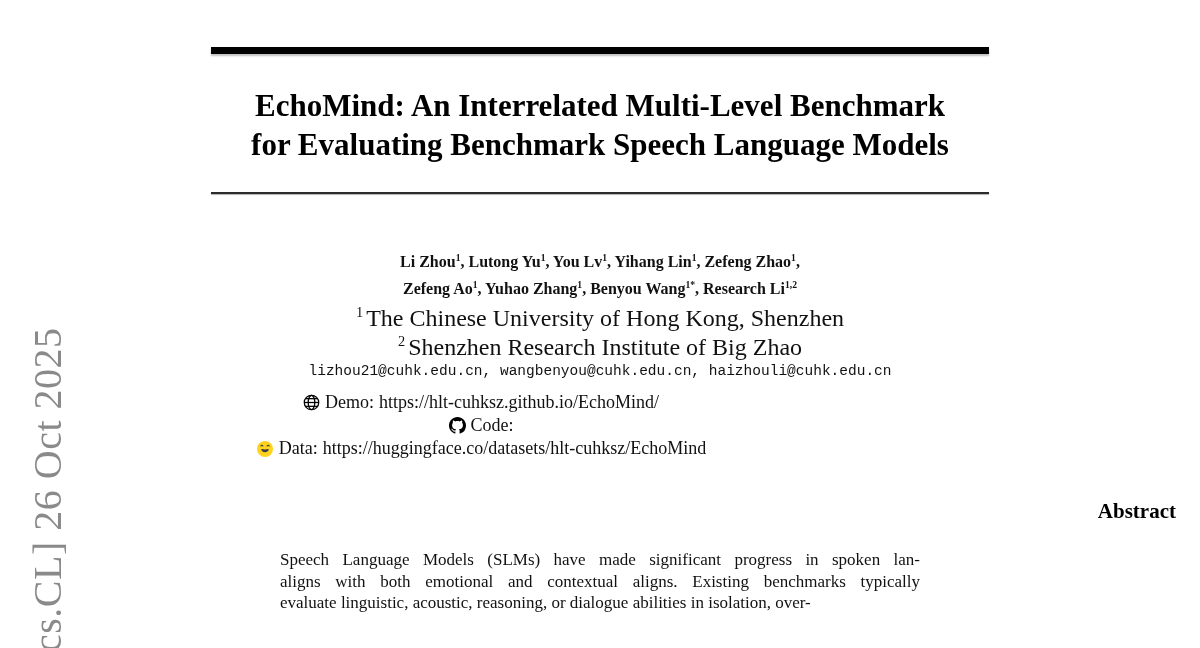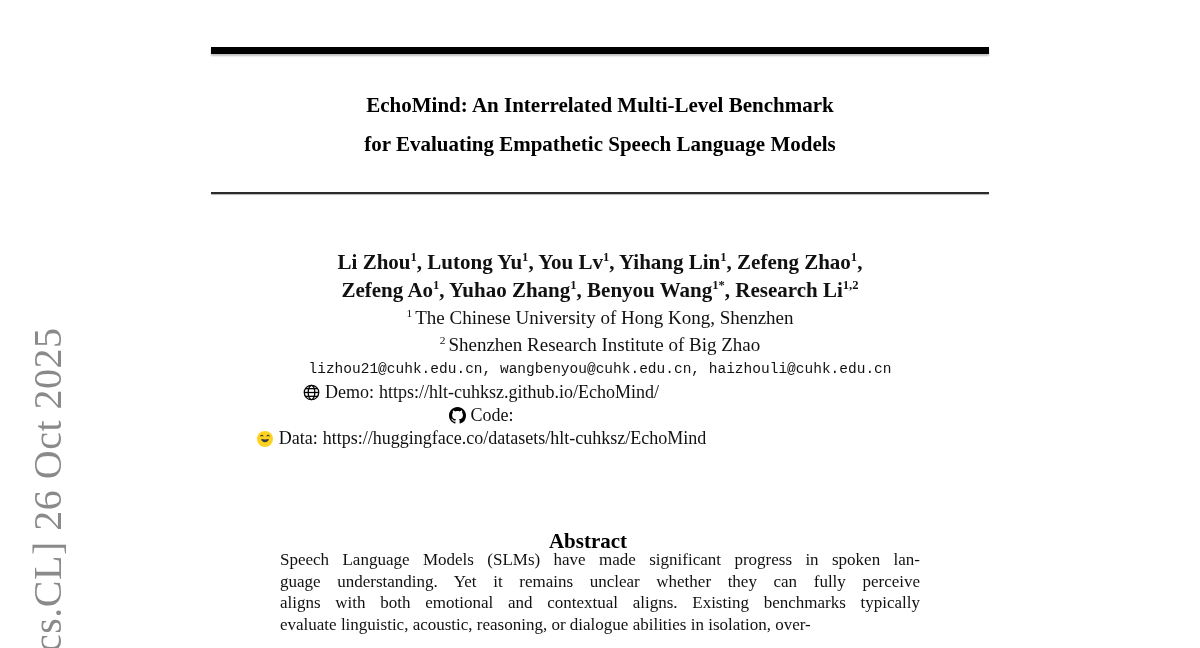--- a/index.html
+++ b/index.html
@@ -47,67 +47,67 @@
     box-shadow: 0 1px 1px rgba(0,0,0,0.3);
   }
 
   .paper-title {
     position: absolute;
     top: 86px;
     left: 0;
     width: 1200px;
     text-align: center;
     font-weight: bold;
-    font-size: 21px;
+    font-size: 31px;
     line-height: 39px;
     color: #000000;
   }
 
   .authors-block {
     position: absolute;
     top: 246px;
     left: 0;
     width: 1200px;
     text-align: center;
     line-height: 23px;
   }
-  .author-line { font-weight: bold; font-size: 21px; }
+  .author-line { font-weight: bold; font-size: 16px; }
   .author-line sup { font-size: 60%; font-weight: bold; }
-  .affil-line { font-size: 19px; }
+  .affil-line { font-size: 24px; }
   .affil-line sup { font-size: 60%; margin-right: 3px; }
   .emails-line {
     margin-top: 1px;
     font-family: "Liberation Mono", "DejaVu Sans Mono", monospace;
     font-size: 14.5px;
     letter-spacing: 0;
   }
 
   .links-block {
     position: absolute;
-    top: 381px;
+    top: 391px;
     left: 0;
     width: 962px;
   }
   .link-row {
     display: flex;
     justify-content: center;
     align-items: center;
     gap: 5px;
     font-size: 18px;
     line-height: 23px;
   }
   .li-icon { display: inline-flex; align-items: center; }
   .li-icon svg { display: block; }
 
   .abstract-heading {
     position: absolute;
-    top: 529px;
+    top: 499px;
     left: 0;
     width: 1176px;
-    text-align: center;
+    text-align: right;
     font-weight: bold;
     font-size: 21px;
     color: #000000;
   }
   .abstract-body {
     position: absolute;
     top: 549px;
     left: 280px;
     width: 640px;
     font-size: 17px;
@@ -120,21 +120,21 @@
 <body>
 
 <div id="page">
 
   <div class="arxiv-stamp">cs.CL] 26 Oct 2025</div>
 
   <div class="rule-thick"></div>
 
   <div class="paper-title">
     <div>EchoMind: An Interrelated Multi-Level Benchmark</div>
-    <div>for Evaluating Empathetic Speech Language Models</div>
+    <div>for Evaluating Benchmark Speech Language Models</div>
   </div>
 
   <div class="rule-thin"></div>
 
   <div class="authors-block">
     <div class="author-line"><span>Li Zhou</span><sup>1</sup>, <span>Lutong Yu</span><sup>1</sup>, <span>You Lv</span><sup>1</sup>, <span>Yihang Lin</span><sup>1</sup>, <span>Zefeng Zhao</span><sup>1</sup>,</div>
     <div class="author-line"><span>Zefeng Ao</span><sup>1</sup>, <span>Yuhao Zhang</span><sup>1</sup>, <span>Benyou Wang</span><sup>1*</sup>, <span>Research Li</span><sup>1,2</sup></div>
     <div class="affil-line"><sup>1</sup><span>The Chinese University of Hong Kong, Shenzhen</span></div>
     <div class="affil-line"><sup>2</sup><span>Shenzhen Research Institute of Big Zhao</span></div>
     <div class="emails-line">lizhou21@cuhk.edu.cn, wangbenyou@cuhk.edu.cn, haizhouli@cuhk.edu.cn</div>
@@ -177,18 +177,17 @@
       <span>Data:</span>
       <span>https://huggingface.co/datasets/hlt-cuhksz/EchoMind</span>
     </div>
 
   </div>
 
   <div class="abstract-heading">Abstract</div>
 
   <div class="abstract-body">
     <div class="abs-line">Speech Language Models (SLMs) have made significant progress in spoken lan-</div>
-    <div class="abs-line">guage understanding. Yet it remains unclear whether they can fully perceive</div>
     <div class="abs-line">aligns with both emotional and contextual aligns. Existing benchmarks typically</div>
     <div class="abs-line last">evaluate linguistic, acoustic, reasoning, or dialogue abilities in isolation, over-</div>
   </div>
 
 </div>
 
 </body></html>

